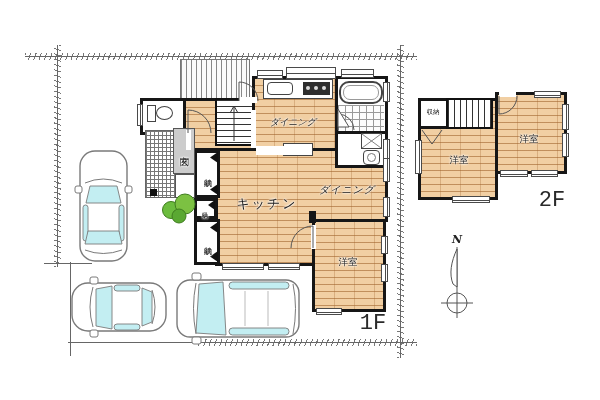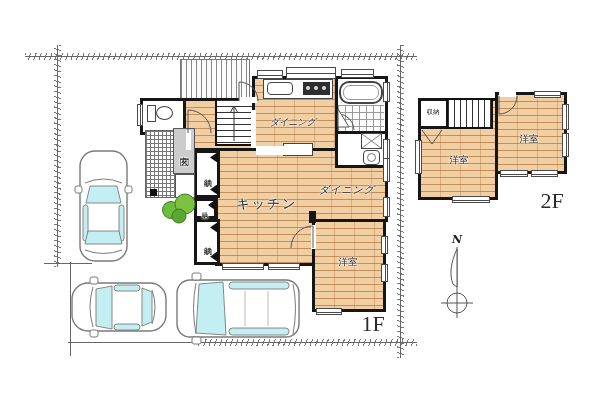--- a/index.html
+++ b/index.html
@@ -34,21 +34,21 @@
         background:repeating-linear-gradient(110deg,#777 0 1px,transparent 1px 5px);}
   .hatch-h:after{content:"";position:absolute;left:0;right:0;top:3px;border-top:1px solid #666;}
   .hatch-v{position:absolute;width:7px;
         background:repeating-linear-gradient(20deg,#777 0 1px,transparent 1px 5px);}
   .hatch-v:after{content:"";position:absolute;top:0;bottom:0;left:3px;border-left:1px solid #666;}
   .line-h{position:absolute;height:0;border-top:1px solid #666;}
   .line-v{position:absolute;width:0;border-left:1px solid #666;}
   .lbl{position:absolute;color:#1b1b1b;white-space:nowrap;transform:translate(-50%,-50%);
        text-shadow:0 0 2px #fff,0 0 2px #fff,0 0 3px #fff;line-height:1;}
   .lbl-v{writing-mode:vertical-rl;text-orientation:upright;letter-spacing:1px;}
-  .floor-lbl{position:absolute;font-family:Liberation Serif, serif;
+  .floor-lbl{position:absolute;font-family:Liberation Mono, monospace;
        font-size:22px;color:#2a2a2a;transform:translate(-50%,-50%);line-height:1;}
   .fixture{position:absolute;box-sizing:border-box;background:#fff;border:1.5px solid #444;}
   svg{position:absolute;left:0;top:0;pointer-events:none;}
 </style>
 </head>
 <body>
 
 <div id="stage">
 
   <div class="hatch-h" style="left:25px;top:53px;width:392px;"></div>

